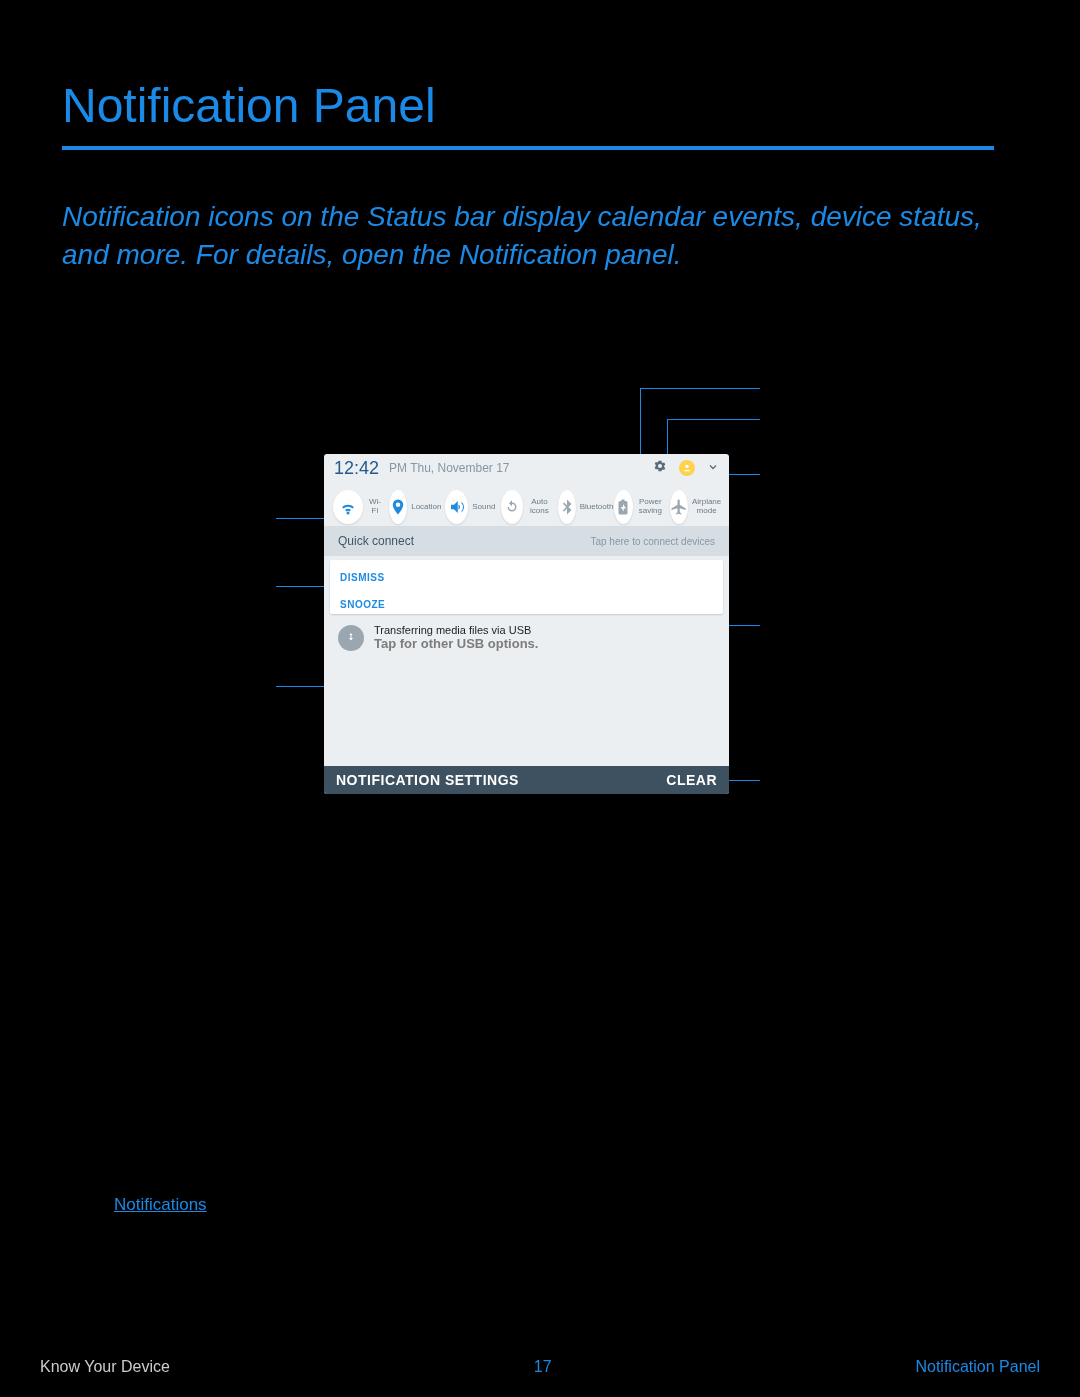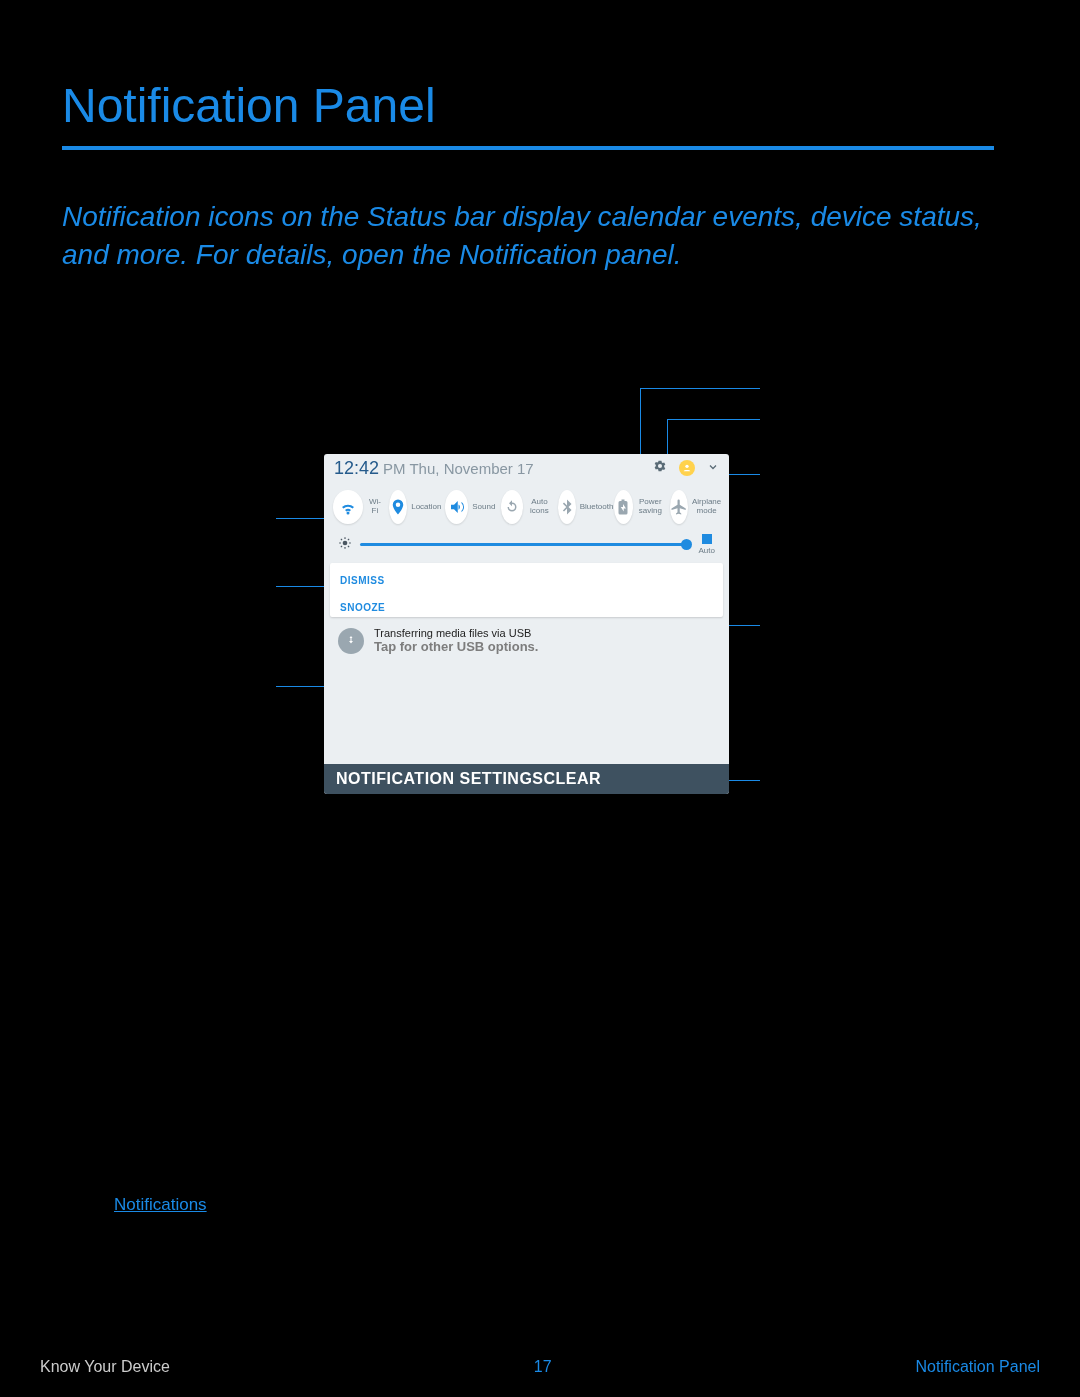--- a/index.html
+++ b/index.html
@@ -50,23 +50,24 @@
     background: #ebeff2;
     border-radius: 3px;
     overflow: hidden;
     font-family: "Helvetica Neue", Arial, sans-serif;
   }
   .ph-statusbar {
     height: 28px;
     display:flex;
     align-items:center;
     padding: 0 10px;
+    gap:6px;
   }
   .ph-time { color:#255b8c; font-size:18px; font-weight:400; }
-  .ph-date { color:#8897a2; font-size:15px; margin-left:4px; flex:1; }
+  .ph-date { color:#8897a2; font-size:12px; margin-left:4px; flex:1; }
   .ph-status-icons { display:flex; gap:12px; align-items:center; }
   .gear-ic { width:14px; height:14px; }
   .user-ic { width:16px; height:16px; border-radius:50%; background:#ffd24d; display:flex; align-items:center; justify-content:center; }
   .chev { width:12px; height:12px; }
 
   .qs-row {
     display:flex;
     justify-content: space-around;
     padding: 8px 6px 2px 6px;
     background:#ebeff2;
@@ -130,23 +131,23 @@
   .notif-ic2 {
     width:26px; height:26px; border-radius:50%; background:#9aa7b0;
     display:flex; align-items:center; justify-content:center; flex:0 0 26px;
   }
   .usb-title { font-size:11px; color:#222; font-weight:500; }
   .usb-sub { font-size:13px; color:#7d7d7d;font-weight:bold; }
 
   .panel-footer {
     position:absolute; bottom:0; left:0; right:0;
     background:#3e5160;
-    display:flex; justify-content:flex-start;
+    display:flex; justify-content:space-between;
     padding:6px 12px;
-    font-size:16px; color:#fff; letter-spacing:0.5px; font-weight:600;
+    font-size:14px; color:#fff; letter-spacing:0.5px; font-weight:600;
   }
 
   .body-text {
     position: absolute;
     font-size: 17px;
     color:#ddd;
   }
   .link {
     color:#1a8ae6;
     text-decoration: underline;
@@ -265,34 +266,25 @@
     <div class="qs">
       <div class="qs-circ">
           <svg width="18" height="18" viewBox="0 0 24 24">
             <path class="ic-grey" d="M21 16v-2l-8-5V3.5a1.5 1.5 0 00-3 0V9l-8 5v2l8-2.5V19l-2 1.5V22l3.5-1 3.5 1v-1.5L13 19v-5.5z"></path>
           </svg>
         </div>
       <span class="qs-lbl">Airplane mode</span>
     </div>
   </div>
 
-  <div class="slider-row">
-    <span>
-      <svg width="14" height="14" viewBox="0 0 24 24" fill="#4a5661">
-          <circle cx="12" cy="12" r="4"></circle>
-          <path d="M12 2v3M12 19v3M2 12h3M19 12h3M4.9 4.9l2.1 2.1M17 17l2.1 2.1M4.9 19.1L7 17M17 7l2.1-2.1" stroke="#4a5661" stroke-width="2"></path>
-        </svg>
-    </span>
-    <div class="slider-track"></div>
-    <div class="auto-col">
-      <div class="auto-check"></div>
-      <span>Auto</span>
-    </div>
-  </div>
-
+
+  <div class="quick-connect">
+    <span class="qc-title">Quick connect</span>
+    <span class="qc-hint">Tap here to connect devices</span>
+  </div>
 
   <div class="notif-card">
     <div class="notif-actions">
       <span>DISMISS</span>
       <span>SNOOZE</span>
     </div>
   </div>
 
   <div class="notif-row2">
     <div class="notif-ic2">

